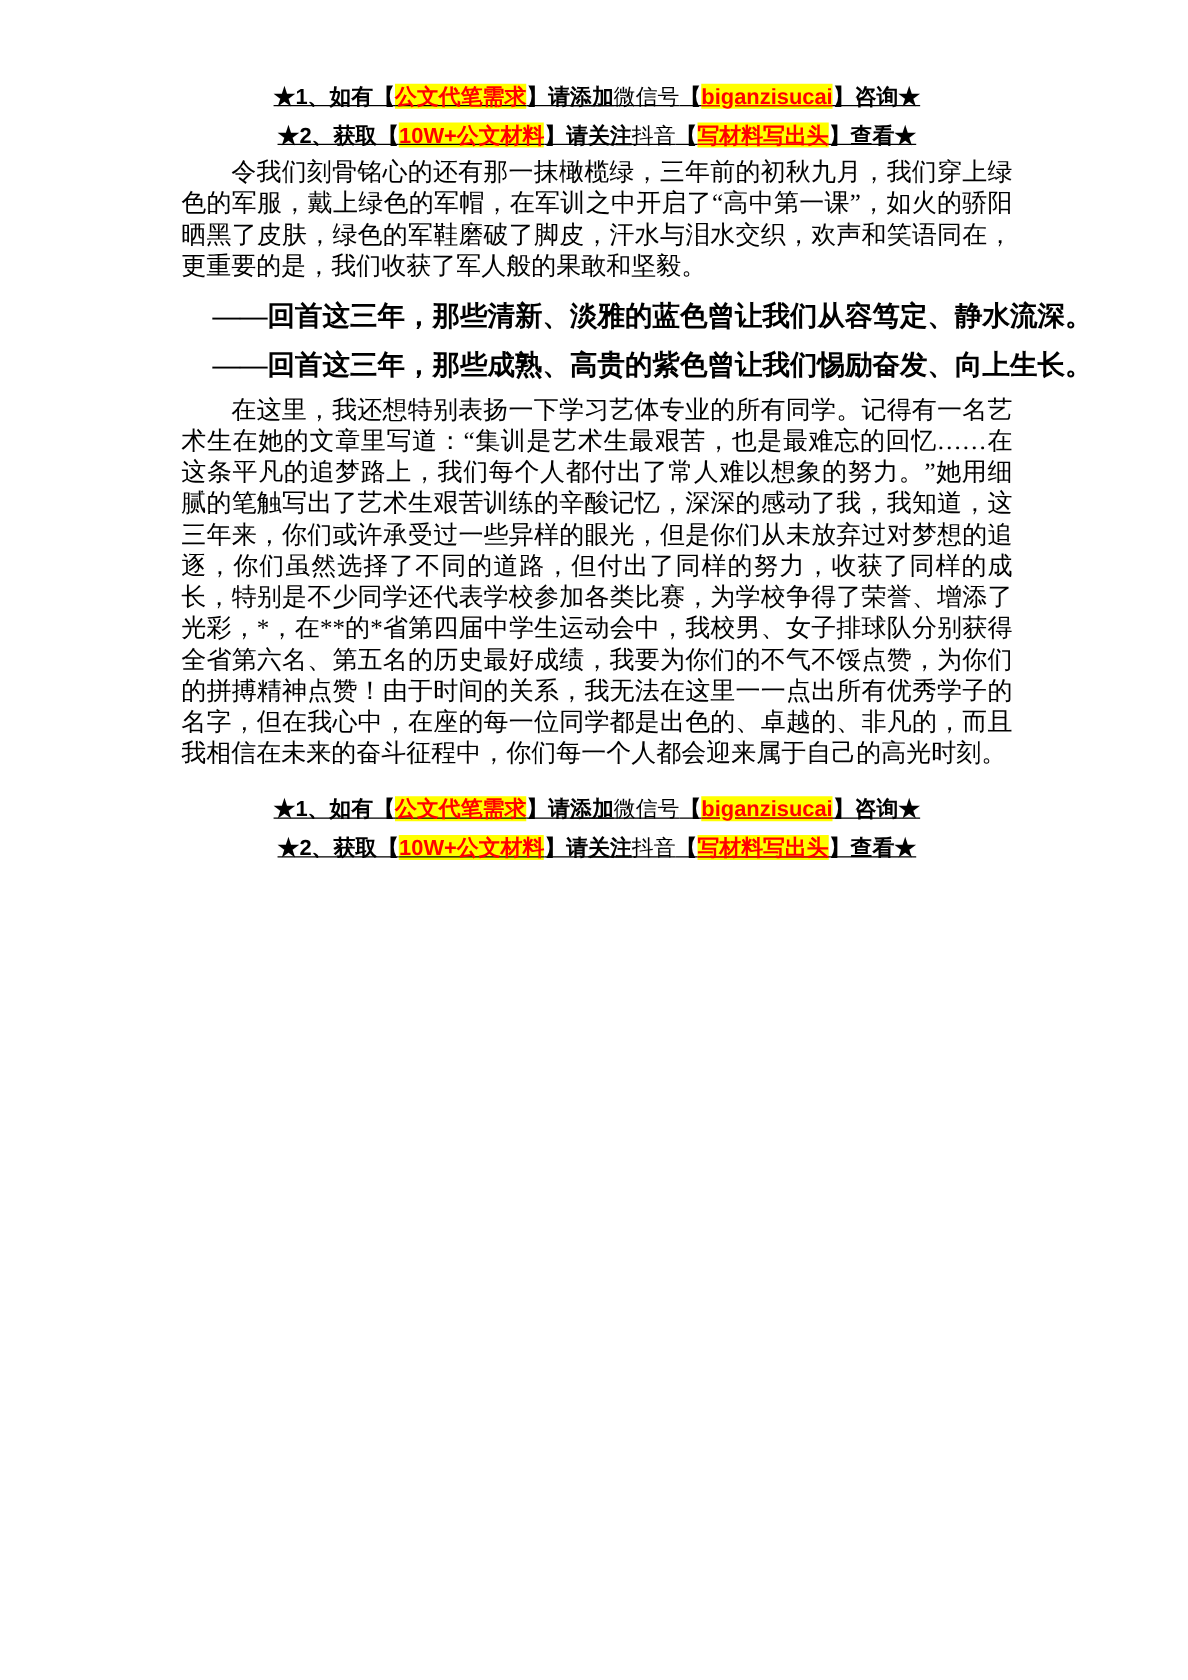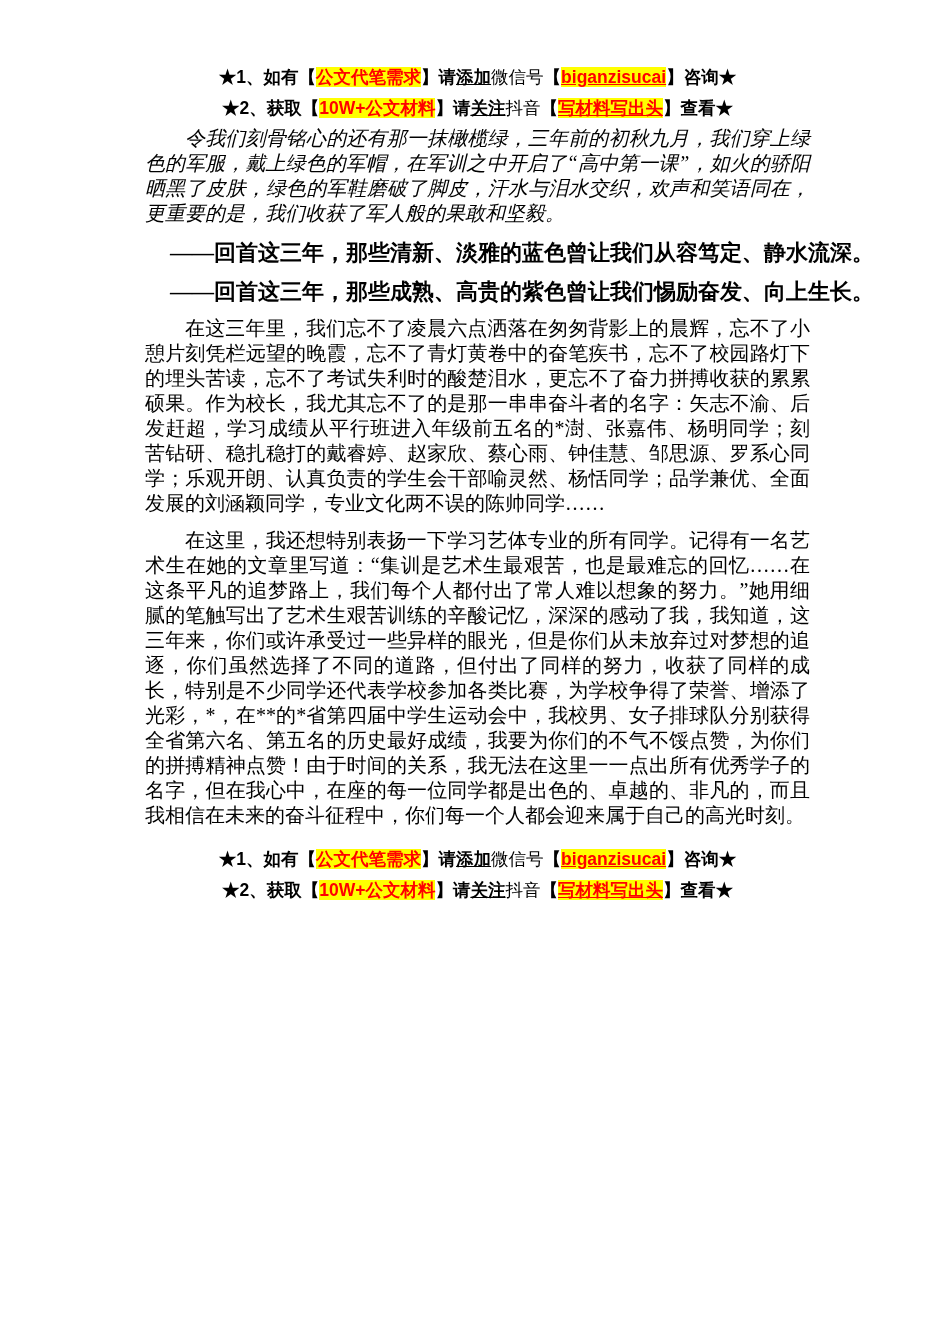--- a/index.html
+++ b/index.html
@@ -21,40 +21,40 @@
   
   .notice {
     text-align: center;
     font-family: "Liberation Sans", sans-serif;
     font-weight: bold;
     font-size: 17.5px;
     line-height: 31px;
     color: #000000;
   }
   .notice-bottom { margin-top: 16px; }
-  .notice-line { margin: 0; }
+  .notice-line { margin: 0; text-decoration: underline; }
   .nb { font-weight: bold; }
   .nr { font-weight: normal; }
   .nu { text-decoration: underline; }
   .nhl {
     color: #ff0000;
     background: #ffff00;
     font-weight: bold;
   }
   
   .doc-body { margin-top: 0; }
   .para {
     font-size: 20px;
     line-height: 25px;
     text-align: justify;
     text-justify: inter-ideograph;
     text-indent: 40px;
     margin: 12px 0 0 0;
   }
-  .para.first { margin-top: 2px; font-style: italic; }
+  .para.first { margin-top: 2px; }
   .heading {
     font-size: 22px;
     line-height: 25px;
     font-weight: bold;
     text-indent: 25px;
     margin: 14px 0 0 0;
     white-space: nowrap;
   }
 </style>
 </head>
@@ -64,21 +64,20 @@
 
   <div class="notice">
     <p class="notice-line"><span class="nb">★1、如有【</span><span class="nhl">公文代笔需求</span><span class="nb">】请</span><span class="nb nu">添加</span><span class="nr">微信号</span><span class="nb">【</span><span class="nhl nu">biganzisucai</span><span class="nb">】咨询★</span></p>
     <p class="notice-line"><span class="nb">★2、获取【</span><span class="nhl">10W+公文材料</span><span class="nb">】请</span><span class="nb nu">关注</span><span class="nr">抖音</span><span class="nb">【</span><span class="nhl nu">写材料写出头</span><span class="nb">】查看★</span></p>
   </div>
 
   <div class="doc-body">
     <p class="para first">令我们刻骨铭心的还有那一抹橄榄绿，三年前的初秋九月，我们穿上绿色的军服，戴上绿色的军帽，在军训之中开启了“高中第一课”，如火的骄阳晒黑了皮肤，绿色的军鞋磨破了脚皮，汗水与泪水交织，欢声和笑语同在，更重要的是，我们收获了军人般的果敢和坚毅。</p>
     <p class="heading">——回首这三年，那些清新、淡雅的蓝色曾让我们从容笃定、静水流深。</p>
     <p class="heading">——回首这三年，那些成熟、高贵的紫色曾让我们惕励奋发、向上生长。</p>
-    <p class="para">在这三年里，我们忘不了凌晨六点洒落在匆匆背影上的晨辉，忘不了小憩片刻凭栏远望的晚霞，忘不了青灯黄卷中的奋笔疾书，忘不了校园路灯下的埋头苦读，忘不了考试失利时的酸楚泪水，更忘不了奋力拼搏收获的累累硕果。作为校长，我尤其忘不了的是那一串串奋斗者的名字：矢志不渝、后发赶超，学习成绩从平行班进入年级前五名的*澍、张嘉伟、杨明同学；刻苦钻研、稳扎稳打的戴睿婷、赵家欣、蔡心雨、钟佳慧、邹思源、罗系心同学；乐观开朗、认真负责的学生会干部喻灵然、杨恬同学；品学兼优、全面发展的刘涵颖同学，专业文化两不误的陈帅同学……</p>
     <p class="para">在这里，我还想特别表扬一下学习艺体专业的所有同学。记得有一名艺术生在她的文章里写道：“集训是艺术生最艰苦，也是最难忘的回忆……在这条平凡的追梦路上，我们每个人都付出了常人难以想象的努力。”她用细腻的笔触写出了艺术生艰苦训练的辛酸记忆，深深的感动了我，我知道，这三年来，你们或许承受过一些异样的眼光，但是你们从未放弃过对梦想的追逐，你们虽然选择了不同的道路，但付出了同样的努力，收获了同样的成长，特别是不少同学还代表学校参加各类比赛，为学校争得了荣誉、增添了光彩，*，在**的*省第四届中学生运动会中，我校男、女子排球队分别获得全省第六名、第五名的历史最好成绩，我要为你们的不气不馁点赞，为你们的拼搏精神点赞！由于时间的关系，我无法在这里一一点出所有优秀学子的名字，但在我心中，在座的每一位同学都是出色的、卓越的、非凡的，而且我相信在未来的奋斗征程中，你们每一个人都会迎来属于自己的高光时刻。</p>
   </div>
 
   <div class="notice notice-bottom">
     <p class="notice-line"><span class="nb">★1、如有【</span><span class="nhl">公文代笔需求</span><span class="nb">】请</span><span class="nb nu">添加</span><span class="nr">微信号</span><span class="nb">【</span><span class="nhl nu">biganzisucai</span><span class="nb">】咨询★</span></p>
     <p class="notice-line"><span class="nb">★2、获取【</span><span class="nhl">10W+公文材料</span><span class="nb">】请</span><span class="nb nu">关注</span><span class="nr">抖音</span><span class="nb">【</span><span class="nhl nu">写材料写出头</span><span class="nb">】查看★</span></p>
   </div>
 
 </div>
 

